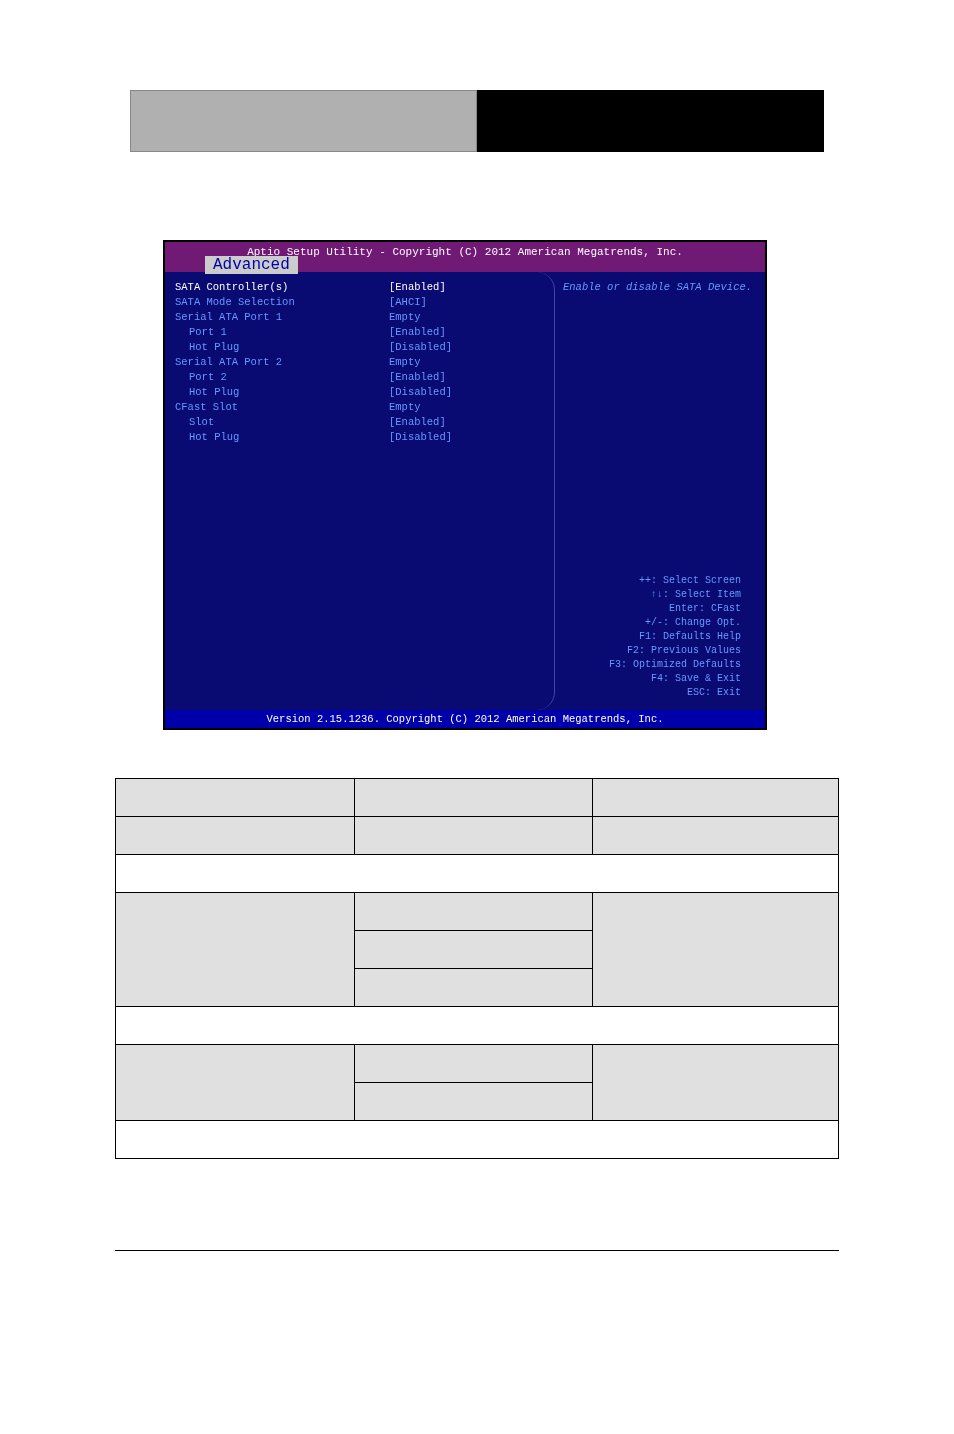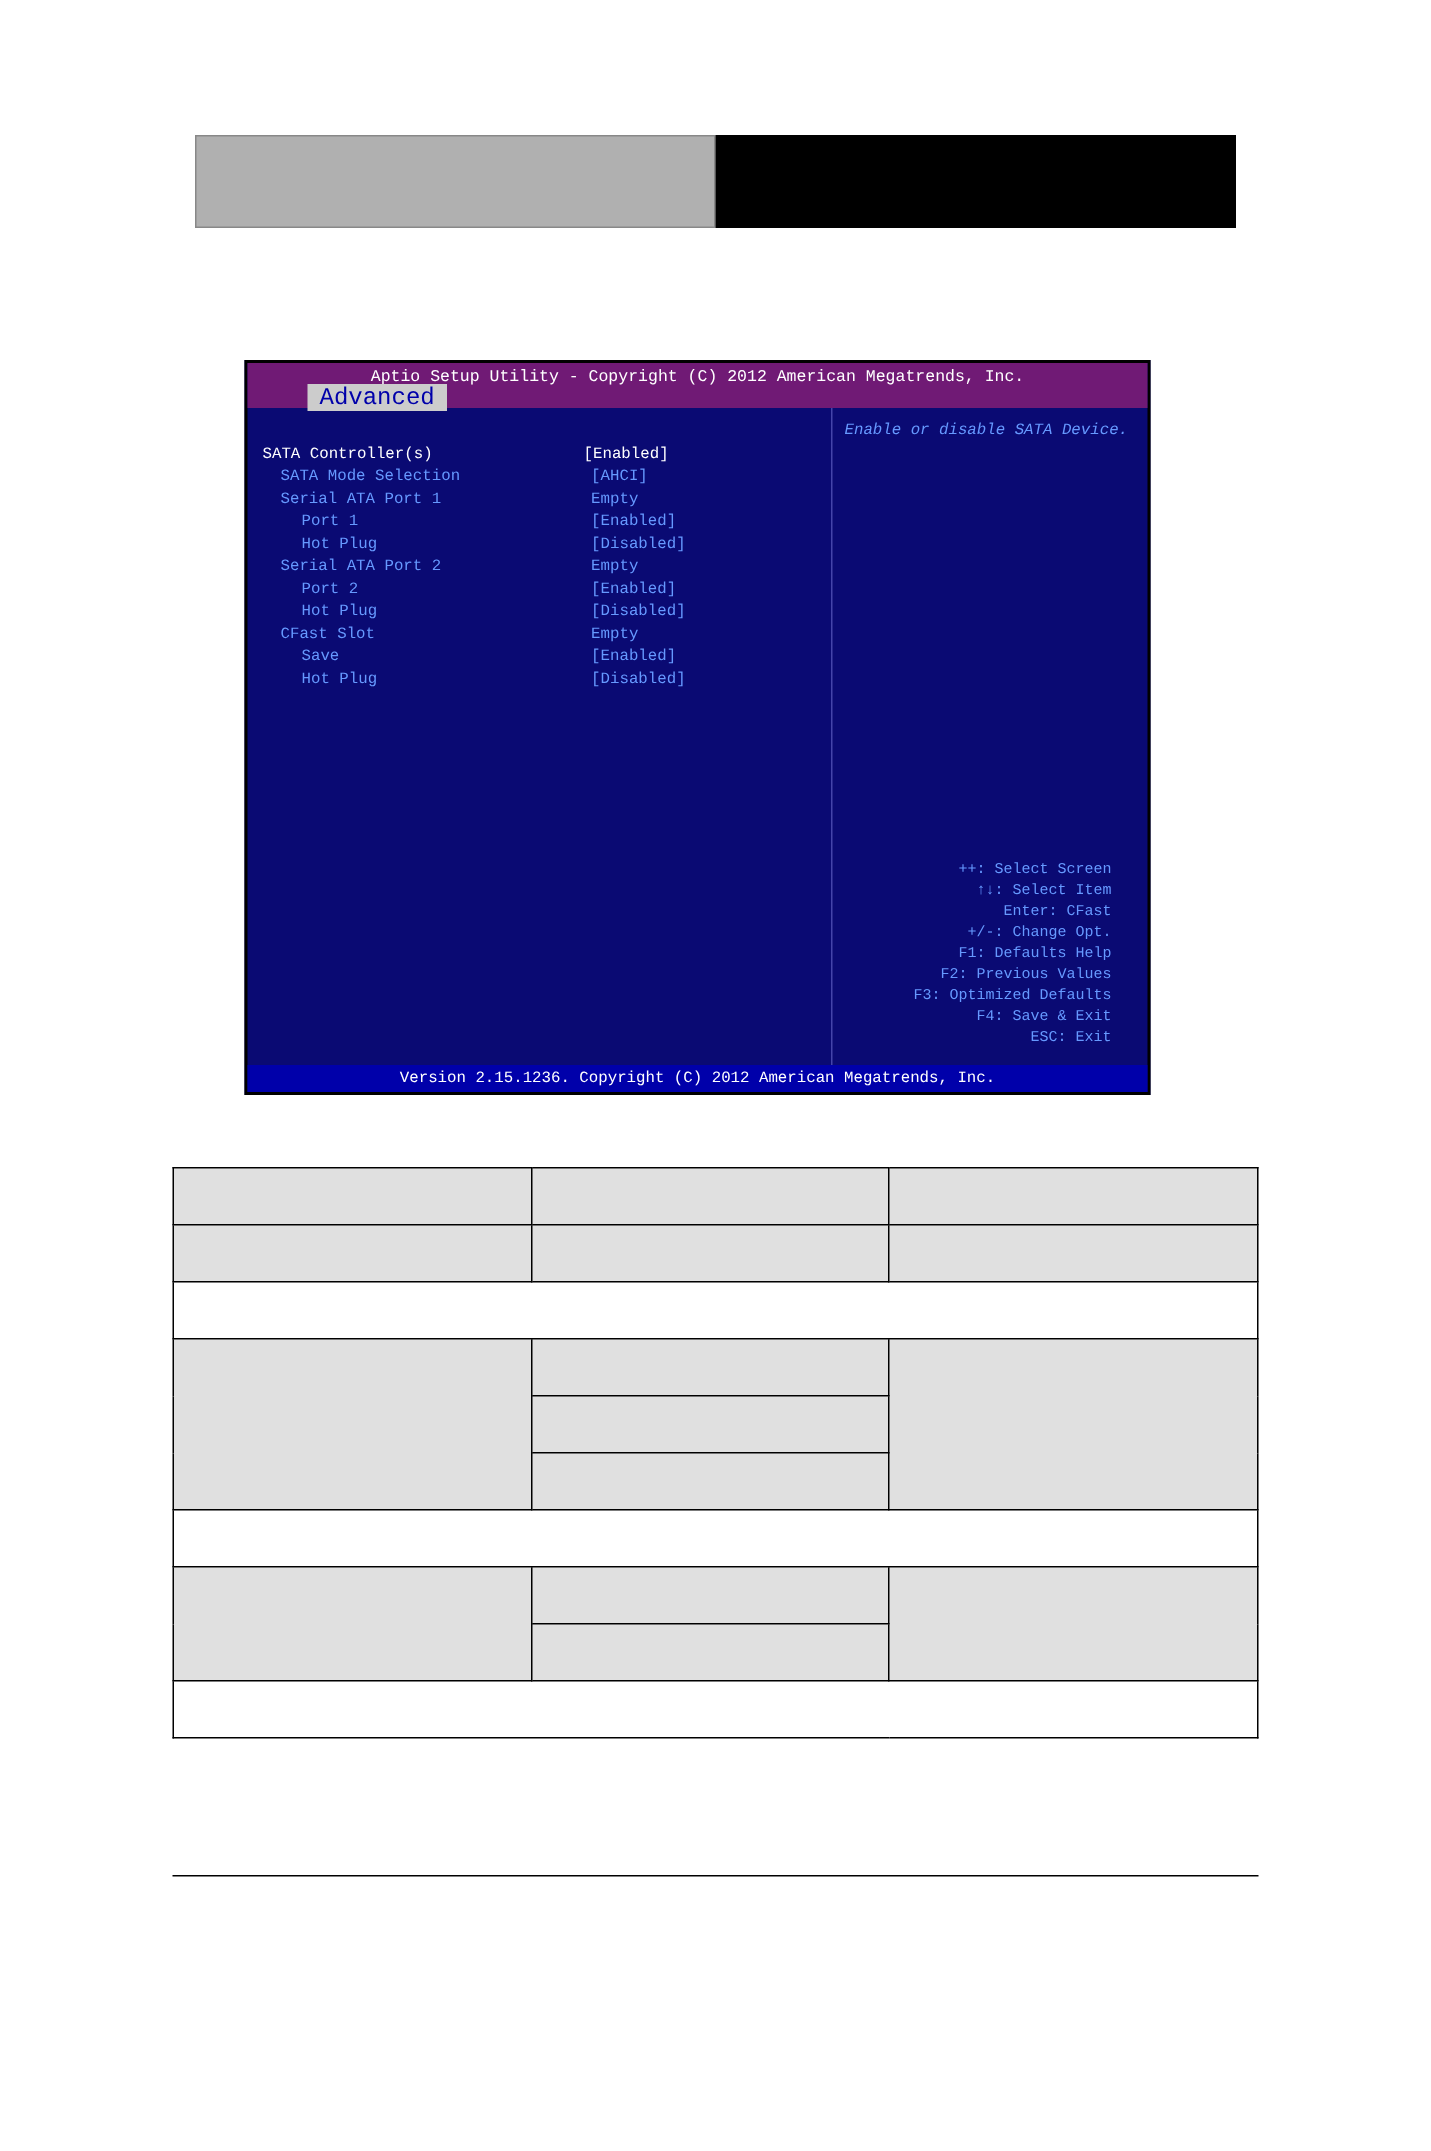--- a/index.html
+++ b/index.html
@@ -64,22 +64,23 @@
       font-size: 16px;
     }
     
     .bios-body {
       display: flex;
       height: calc(100% - 48px);
     }
     
     .bios-left {
       width: 65%;
-      padding: 24px 10px;
+      padding: 8px 10px;
       border-right: 1px solid #4444aa;
+      border-radius: 18px;
     }
     
     .bios-right {
       width: 35%;
       padding: 8px 8px;
       color: #6699ff;
       font-size: 10.5px;
       line-height: 14px;
       position: relative;
     }
@@ -94,21 +95,21 @@
     .bios-row .label {
       width: 58%;
     }
     .bios-row .value {
       width: 42%;
     }
     
     .bios-row.highlight .value { color: #ffffff; }
     .bios-row.highlight .label { color: #ffffff; }
     
-    .bios-row.item { color: #6699ff; margin-left: 12px; }
+    .bios-row.item { color: #6699ff; }
     
     .bios-row.sub .label { padding-left: 14px; }
     
     .bios-help {
       color: #6699ff;
       font-style: italic;
     }
     
     .bios-keys {
       position: absolute;
@@ -211,21 +212,21 @@
       </div>
       <div class="bios-row item sub">
         <span class="label">Hot Plug</span>
         <span class="value">[Disabled]</span>
       </div>
       <div class="bios-row item">
         <span class="label">CFast Slot</span>
         <span class="value">Empty</span>
       </div>
       <div class="bios-row item sub">
-        <span class="label">Save</span>
+        <span class="label">Slot</span>
         <span class="value">[Enabled]</span>
       </div>
       <div class="bios-row item sub">
         <span class="label">Hot Plug</span>
         <span class="value">[Disabled]</span>
       </div>
 
     </div>
 
     <div class="bios-right">

